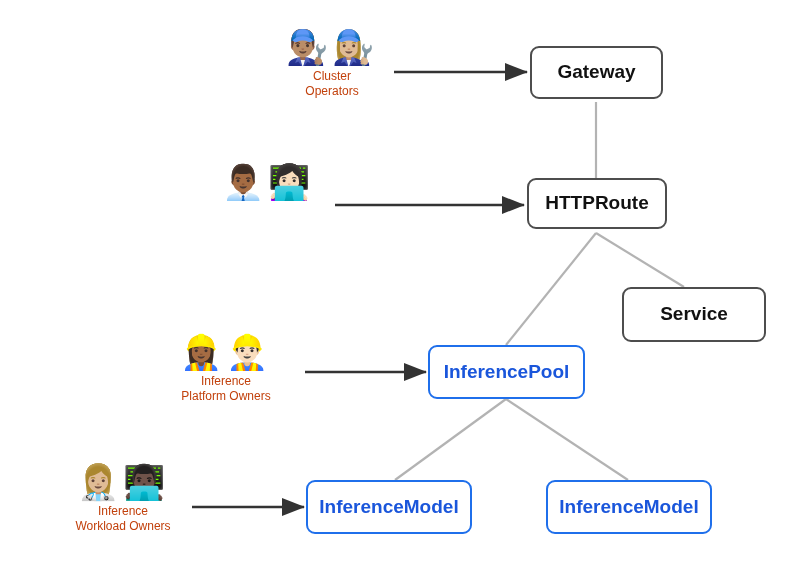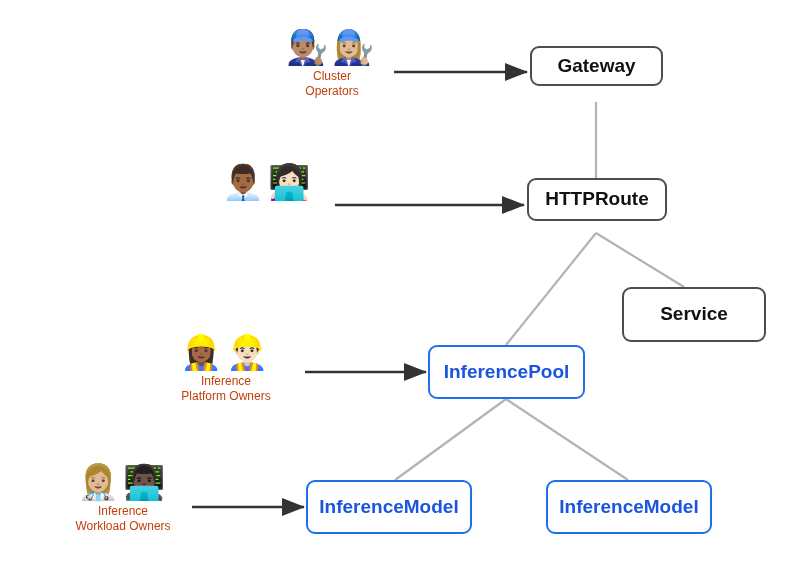--- a/index.html
+++ b/index.html
@@ -90,24 +90,24 @@
       </g>
     <g id="persona-arrows">
         <line x1="394" y1="72" x2="527" y2="72" stroke="#333333" stroke-width="2.6" marker-end="url(#arrowhead)"></line>
         <line x1="335" y1="205" x2="524" y2="205" stroke="#333333" stroke-width="2.6" marker-end="url(#arrowhead)"></line>
         <line x1="305" y1="372" x2="426" y2="372" stroke="#333333" stroke-width="2.6" marker-end="url(#arrowhead)"></line>
         <line x1="192" y1="507" x2="304" y2="507" stroke="#333333" stroke-width="2.6" marker-end="url(#arrowhead)"></line>
       </g>
   </svg>
 
   <div id="nodes-layer">
-      <div class="node node-core" style="left: 530px; top: 46px; width: 133px; height: 40px;">
+      <div class="node node-core" style="left: 530px; top: 46px; width: 133px; height: 53px;">
         <span>Gateway</span>
       </div>
-      <div class="node node-core" style="left: 527px; top: 178px; width: 140px; height: 43px;">
+      <div class="node node-core" style="left: 527px; top: 178px; width: 140px; height: 51px;">
         <span>HTTPRoute</span>
       </div>
       <div class="node node-core" style="left: 612px; top: 287px; width: 144px; height: 55px; margin-left: 10px;">
         <span>Service</span>
       </div>
       <div class="node node-infer" style="left: 428px; top: 345px; width: 157px; height: 54px;">
         <span>InferencePool</span>
       </div>
       <div class="node node-infer" style="left: 306px; top: 480px; width: 166px; height: 54px;">
         <span>InferenceModel</span>

